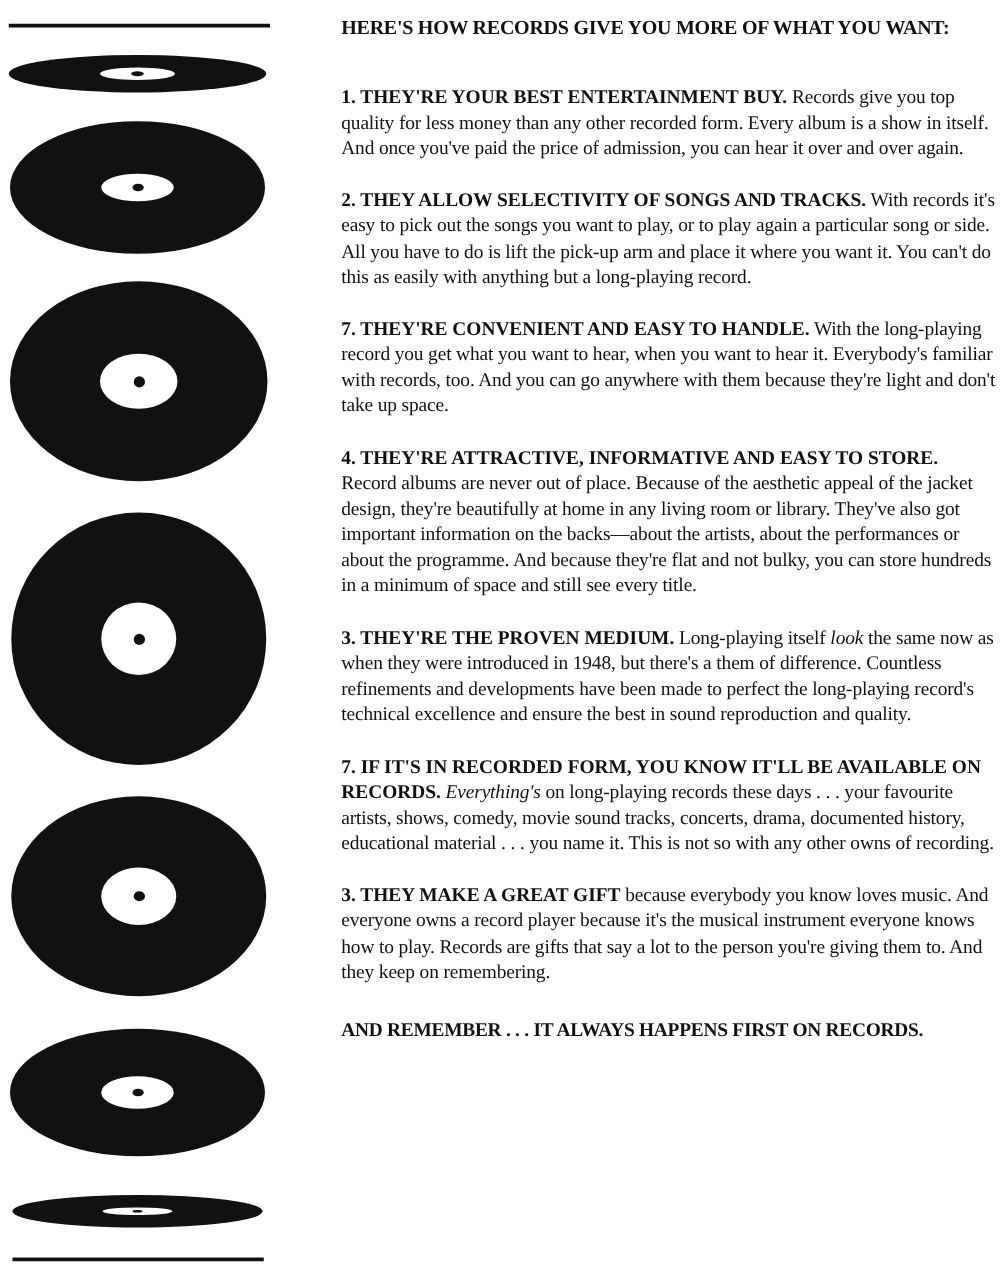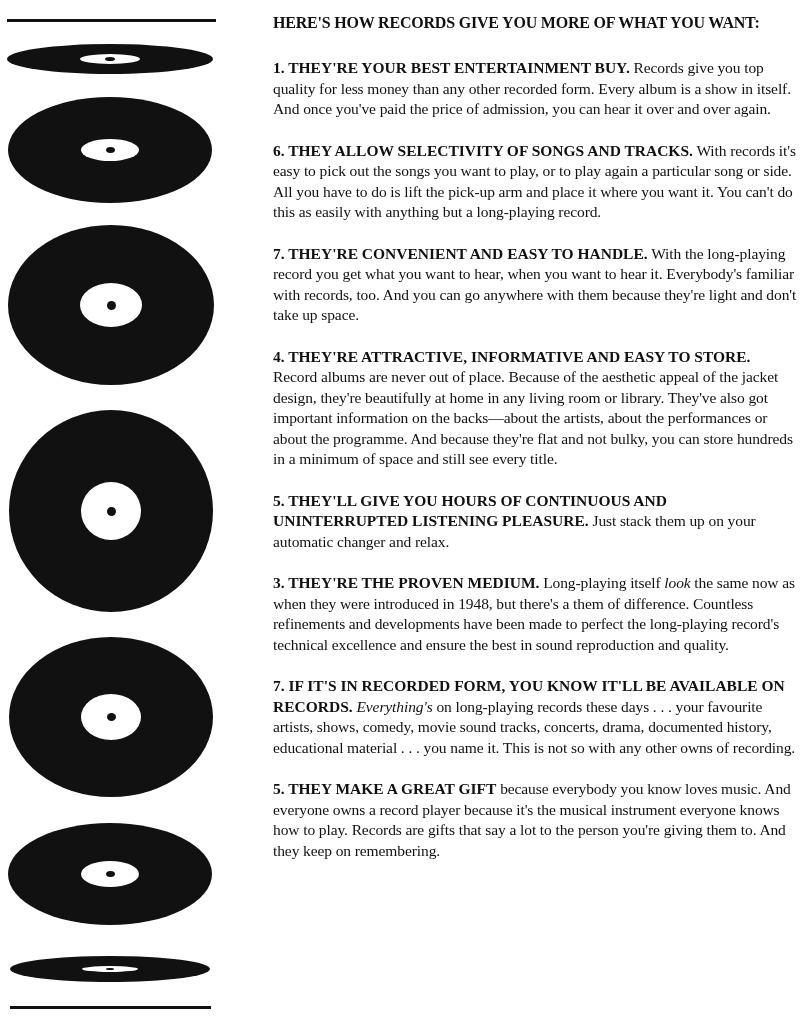--- a/index.html
+++ b/index.html
@@ -15,21 +15,21 @@
   .rule { position:absolute; background:var(--ink); }
   .rule.top    { left:7px;  top:19px;   width:209px; height:3px; }
   .rule.bottom { left:10px; top:1006px; width:201px; height:3px; }
   .disc  { position:absolute; background:var(--ink); border-radius:50%; }
   .disc .label { position:absolute; background:var(--paper); border-radius:50%; }
   .disc .hole  { position:absolute; background:var(--ink); border-radius:50%; }
   
   .content { position:absolute; left:273px; top:14px; width:524px; }
   .title {
     font-size:16px; font-weight:bold; letter-spacing:-0.2px;
-    white-space:nowrap; margin-bottom:26px;
+    white-space:nowrap; margin-bottom:36px;
   }
   .point {
     font-size:15.5px; line-height:20.5px; margin-bottom:21px;
     letter-spacing:-0.1px;
   }
   .point strong { font-weight:bold; letter-spacing:0; }
   .point em { font-style:italic; }
   .closing {
     font-size:15.5px; font-weight:bold; white-space:nowrap;
     margin-top:27px; letter-spacing:-0.2px;
@@ -78,23 +78,23 @@
           <div class="hole" style="left: 24px; top: 1.8px; width: 8px; height: 2.4px;"></div>
         </div>
       </div>
       <div class="rule bottom"></div>
   </aside>
 
   <main class="content">
     <h1 class="title">HERE'S HOW RECORDS GIVE YOU MORE OF WHAT YOU WANT:</h1>
     <div>
         <p class="point"><strong>1. THEY'RE YOUR BEST ENTERTAINMENT BUY.</strong><span> Records give you top quality for less money than any other recorded form. Every album is a show in itself. And once you've paid the price of admission, you can hear it over and over again.</span></p>
-        <p class="point"><strong>6. THEY ALLOW SELECTIVITY OF SONGS AND TRACKS.</strong><span> With records it's easy to pick out the songs you want to play, or to play again a particular song or side. All you have to do is lift the pick-up arm and place it where you want it. You can't do this as easily with anything but a long-playing record.</span></p>
+        <p class="point"><strong>2. THEY ALLOW SELECTIVITY OF SONGS AND TRACKS.</strong><span> With records it's easy to pick out the songs you want to play, or to play again a particular song or side. All you have to do is lift the pick-up arm and place it where you want it. You can't do this as easily with anything but a long-playing record.</span></p>
         <p class="point"><strong>7. THEY'RE CONVENIENT AND EASY TO HANDLE.</strong><span> With the long-playing record you get what you want to hear, when you want to hear it. Everybody's familiar with records, too. And you can go anywhere with them because they're light and don't take up space.</span></p>
         <p class="point"><strong>4. THEY'RE ATTRACTIVE, INFORMATIVE AND EASY TO STORE.</strong><span> Record albums are never out of place. Because of the aesthetic appeal of the jacket design, they're beautifully at home in any living room or library. They've also got important information on the backs—about the artists, about the performances or about the programme. And because they're flat and not bulky, you can store hundreds in a minimum of space and still see every title.</span></p>
-        <p class="point"><strong>5. THEY'LL GIVE YOU HOURS OF CONTINUOUS AND UNINTERRUPTED LISTENING PLEASURE.</strong><span> Just stack them up on your automatic changer and relax.</span></p>
         <p class="point"><strong>3. THEY'RE THE PROVEN MEDIUM.</strong><span> Long-playing itself </span><em>look</em><span> the same now as when they were introduced in 1948, but there's a them of difference. Countless refinements and developments have been made to perfect the long-playing record's technical excellence and ensure the best in sound reproduction and quality.</span></p>
         <p class="point"><strong>7. IF IT'S IN RECORDED FORM, YOU KNOW IT'LL BE AVAILABLE ON RECORDS.</strong><span> </span><em>Everything's</em><span> on long-playing records these days . . . your favourite artists, shows, comedy, movie sound tracks, concerts, drama, documented history, educational material . . . you name it. This is not so with any other owns of recording.</span></p>
-        <p class="point"><strong>5. THEY MAKE A GREAT GIFT</strong><span> because everybody you know loves music. And everyone owns a record player because it's the musical instrument everyone knows how to play. Records are gifts that say a lot to the person you're giving them to. And they keep on remembering.</span></p>
+        <p class="point"><strong>3. THEY MAKE A GREAT GIFT</strong><span> because everybody you know loves music. And everyone owns a record player because it's the musical instrument everyone knows how to play. Records are gifts that say a lot to the person you're giving them to. And they keep on remembering.</span></p>
       </div>
+    <p class="closing">AND REMEMBER . . . IT ALWAYS HAPPENS FIRST ON RECORDS.</p>
   </main>
 
 </div>
 
 </body></html>

